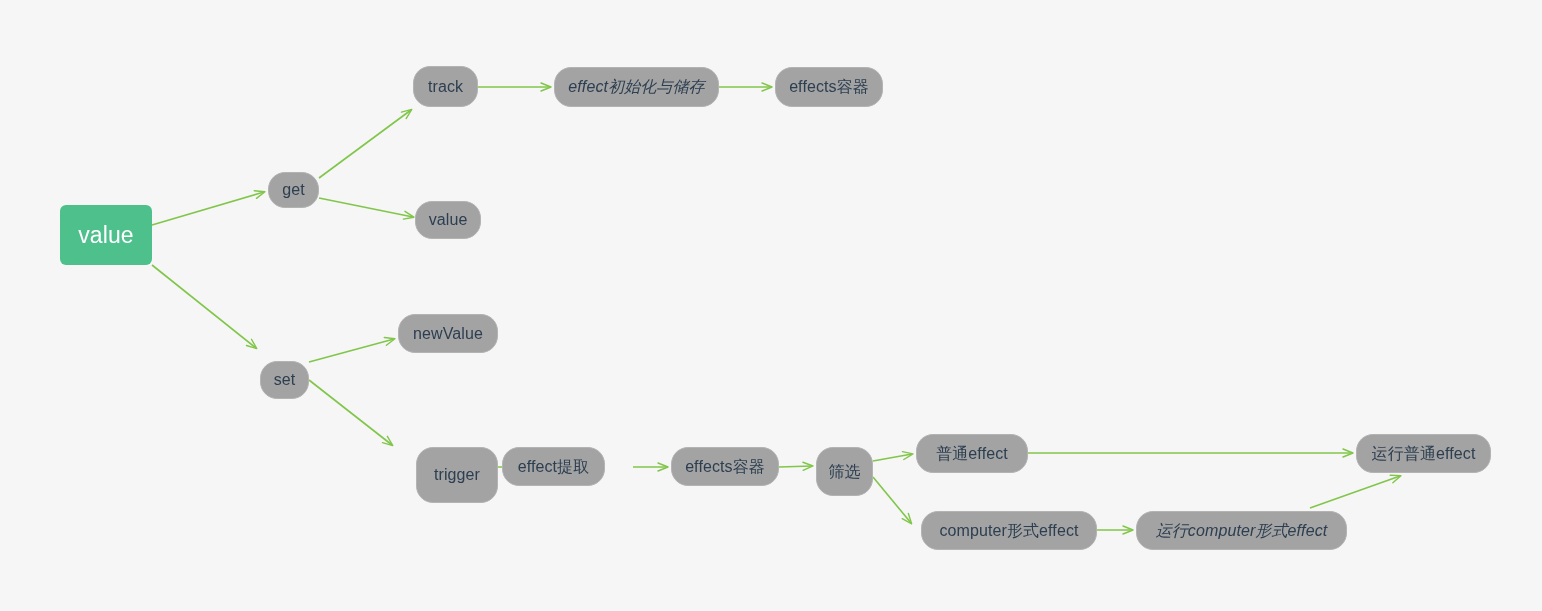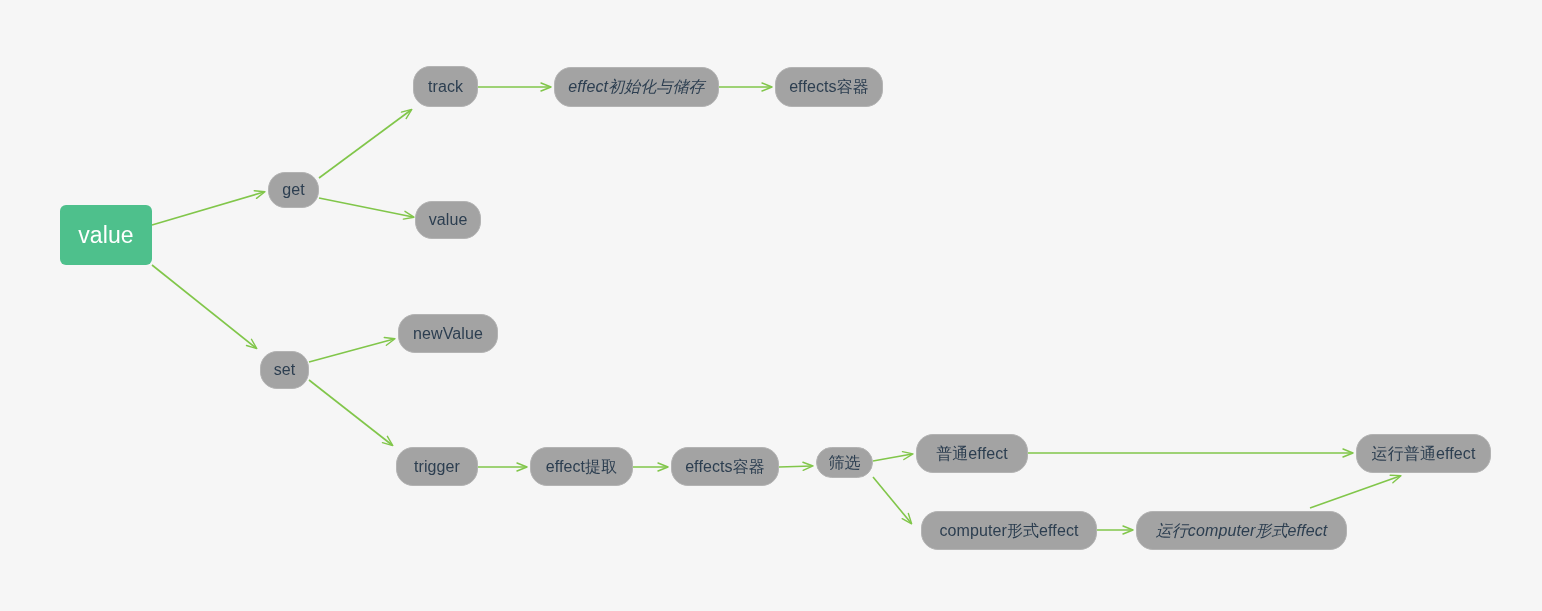--- a/index.html
+++ b/index.html
@@ -91,36 +91,36 @@
       </div>
       <div class="node" style="left: 415px; top: 201px; width: 66px; height: 38px; border-color: rgb(179, 179, 179); color: rgb(44, 62, 80);">
         <span>value</span>
       </div>
       <div class="node" style="left: 554px; top: 67px; width: 165px; height: 40px; border-color: rgb(179, 179, 179); color: rgb(44, 62, 80); font-style: italic;">
         <span>effect初始化与储存</span>
       </div>
       <div class="node" style="left: 775px; top: 67px; width: 108px; height: 40px; border-color: rgb(179, 179, 179); color: rgb(44, 62, 80);">
         <span>effects容器</span>
       </div>
-      <div class="node" style="left: 260px; top: 351px; width: 49px; height: 38px; border-color: rgb(179, 179, 179); color: rgb(44, 62, 80);">
+      <div class="node" style="left: 260px; top: 361px; width: 49px; height: 38px; border-color: rgb(179, 179, 179); color: rgb(44, 62, 80);">
         <span>set</span>
       </div>
       <div class="node" style="left: 398px; top: 314px; width: 100px; height: 39px; border-color: rgb(179, 179, 179); color: rgb(44, 62, 80);">
         <span>newValue</span>
       </div>
-      <div class="node" style="left: 396px; top: 447px; width: 82px; height: 39px; border-color: rgb(179, 179, 179); color: rgb(44, 62, 80);">
+      <div class="node" style="left: 416px; top: 447px; width: 82px; height: 56px; border-color: rgb(179, 179, 179); color: rgb(44, 62, 80);">
         <span>trigger</span>
       </div>
-      <div class="node" style="left: 530px; top: 447px; width: 103px; height: 39px; border-color: rgb(179, 179, 179); color: rgb(44, 62, 80);">
+      <div class="node" style="left: 502px; top: 447px; width: 103px; height: 39px; border-color: rgb(179, 179, 179); color: rgb(44, 62, 80);">
         <span>effect提取</span>
       </div>
       <div class="node" style="left: 671px; top: 447px; width: 108px; height: 39px; border-color: rgb(179, 179, 179); color: rgb(44, 62, 80);">
         <span>effects容器</span>
       </div>
-      <div class="node" style="left: 816px; top: 447px; width: 57px; height: 31px; border-color: rgb(179, 179, 179); color: rgb(44, 62, 80);">
+      <div class="node" style="left: 816px; top: 447px; width: 57px; height: 49px; border-color: rgb(179, 179, 179); color: rgb(44, 62, 80);">
         <span>筛选</span>
       </div>
       <div class="node" style="left: 916px; top: 434px; width: 112px; height: 39px; border-color: rgb(179, 179, 179); color: rgb(44, 62, 80);">
         <span>普通effect</span>
       </div>
       <div class="node" style="left: 915px; top: 511px; width: 176px; height: 39px; border-color: rgb(179, 179, 179); color: rgb(44, 62, 80); margin-left: 6px;">
         <span>computer形式effect</span>
       </div>
       <div class="node" style="left: 1136px; top: 511px; width: 211px; height: 39px; border-color: rgb(179, 179, 179); color: rgb(44, 62, 80); font-style: italic;">
         <span>运行computer形式effect</span>

